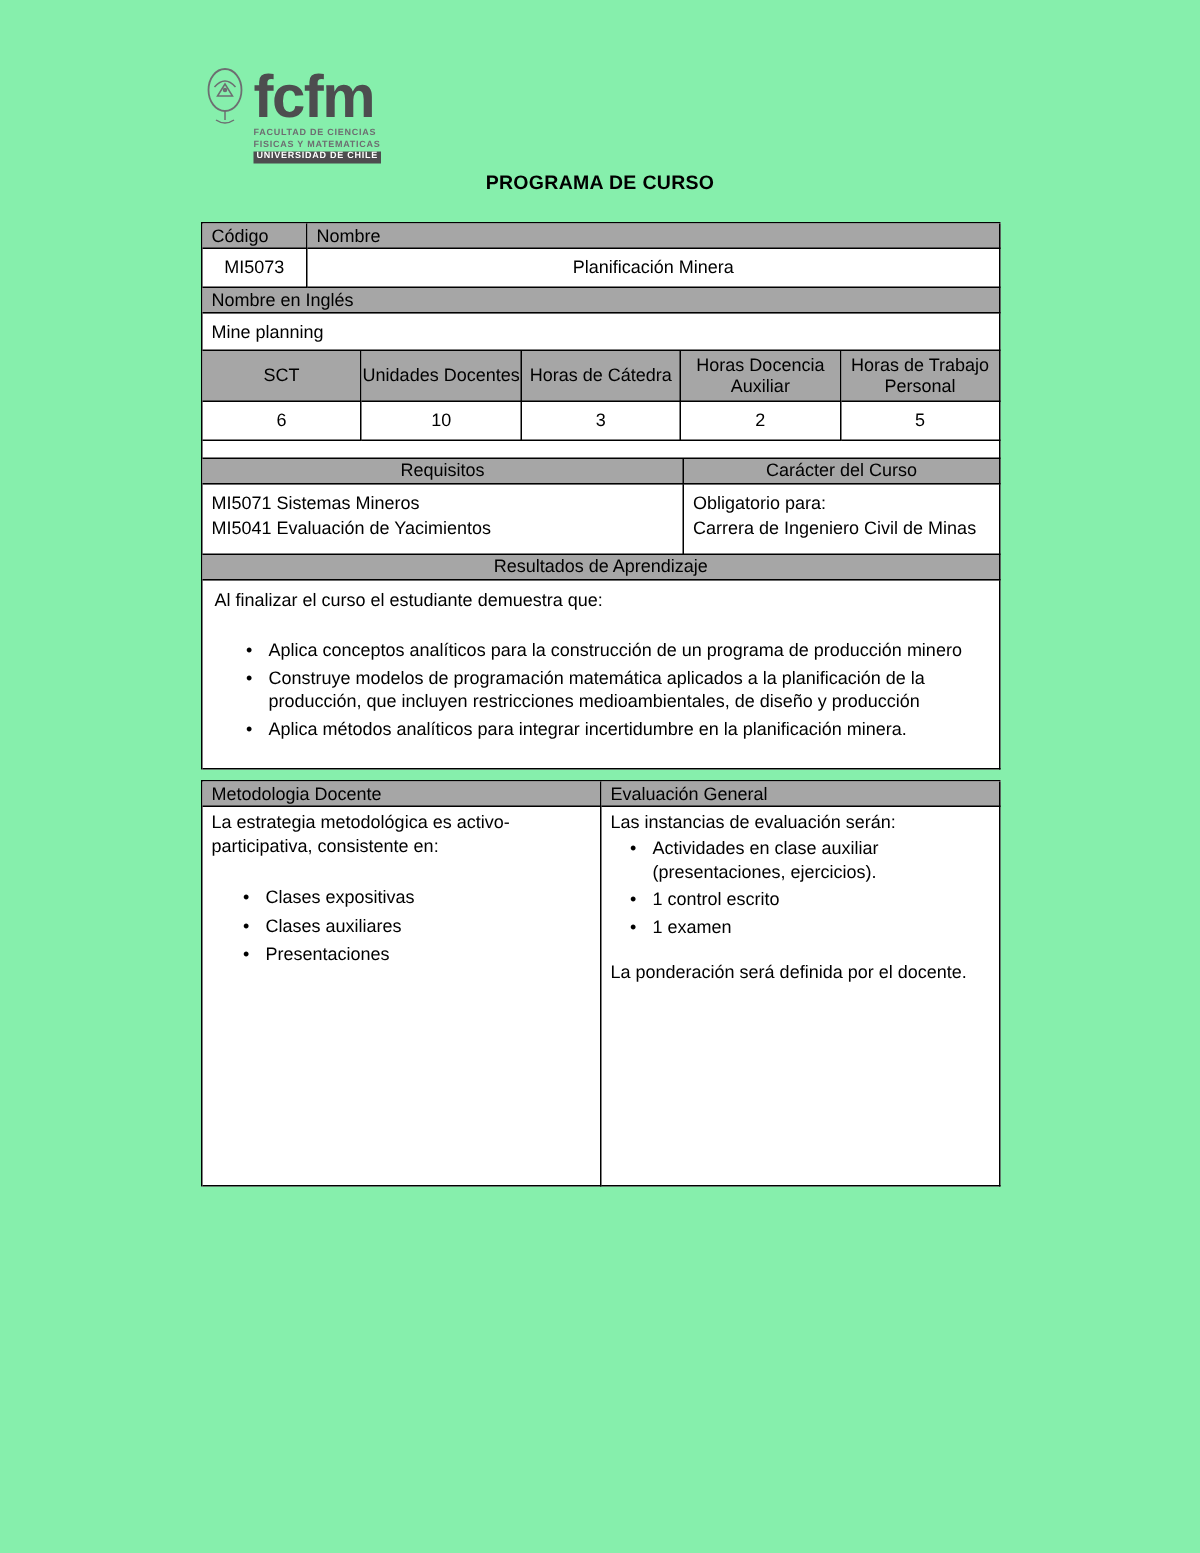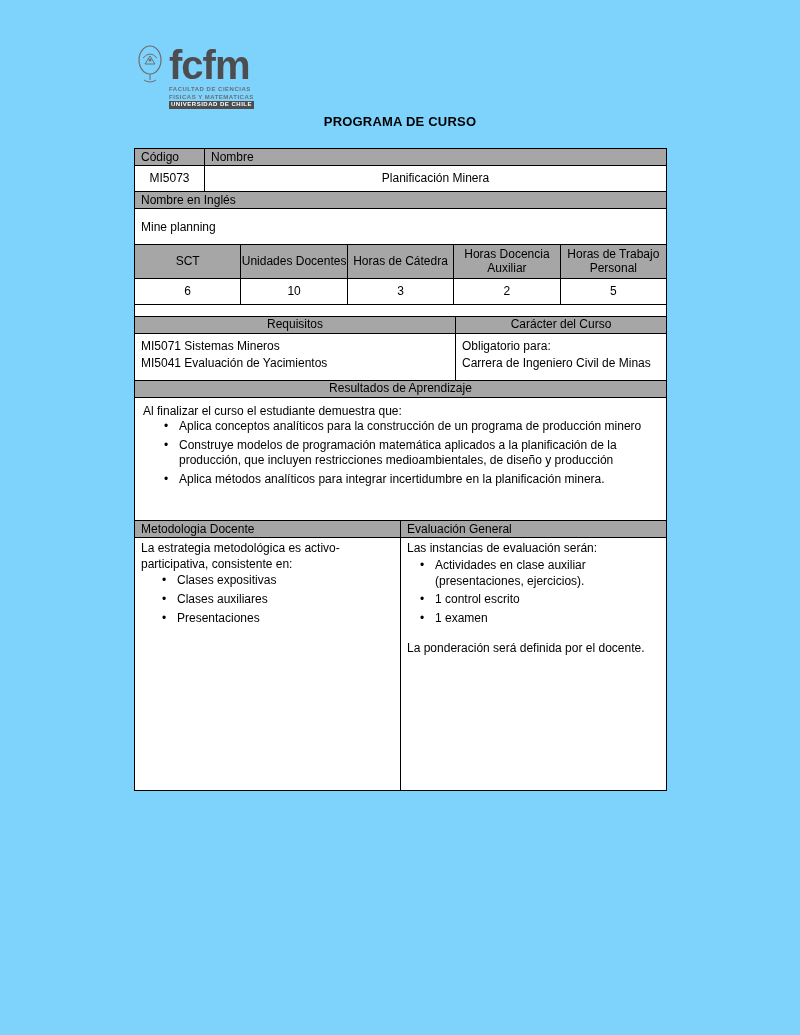--- a/index.html
+++ b/index.html
@@ -1,18 +1,18 @@
 <!DOCTYPE html>
 <html><head>
 <meta charset="utf-8">
 <style>
   * { margin:0; padding:0; box-sizing:border-box; }
   html,body { background:#ffffff; }
   .page {
-    position:relative; width:800px; height:1035px; background:#7dd3fc;
+    position:relative; width:800px; height:1035px; background:#86efac;
     font-family:"Liberation Sans", sans-serif; color:#000; overflow:hidden;
   }
 
   
   .logo { position:absolute; left:136px; top:44px; display:flex; align-items:flex-start; }
   .seal { width:28px; height:44px; margin-right:5px; }
   .brandblock { display:flex; flex-direction:column; }
   .brand { font-size:40px; font-weight:bold; color:#4d4d4f; line-height:1.05; letter-spacing:-1px; }
   .logosub { font-size:6px; color:#6d6e71; letter-spacing:0.5px; line-height:1.25; font-weight:bold; white-space:nowrap; }
   .logosub.dark { background:#4d4d4f; color:#fff; padding:0 2px; align-self:flex-start; }
@@ -25,27 +25,27 @@
   .tbl { position:absolute; border-left:1px solid #000; border-top:1px solid #000; background:#fff; }
   .row { display:flex; width:100%; }
   .cell { border-right:1px solid #000; border-bottom:1px solid #000; font-size:12px; overflow:hidden; }
   .gray { background:#a6a6a6; }
   .cc { display:flex; align-items:center; justify-content:center; text-align:center; line-height:1.15; }
   .cl { display:flex; align-items:center; padding-left:6px; }
   .flex1 { flex:1; }
 
   
   .t1 { left:134px; top:148px; width:533px; }
-  .h17 { height:17px; } .h26 { height:26px; } .h18 { height:36px; }
+  .h17 { height:17px; } .h26 { height:26px; } .h18 { height:25px; }
   .h34 { height:34px; } .h12 { height:12px; } .h47 { height:47px; } .h126 { height:126px; }
   .w70 { width:70px; } .w321 { width:321px; }
   .pad-lines { padding:4px 6px; font-size:12px; line-height:1.4; }
   .block-cell { display:block; padding:6px 8px; }
 
-  .blist { list-style:none; margin-top:1px; margin-left:18px; }
+  .blist { list-style:none; margin-top:19px; margin-left:18px; }
   .blist li { position:relative; padding-left:18px; margin-bottom:3px; line-height:1.3; font-size:12px; }
   .blist li::before { content:"\2022"; position:absolute; left:3px; top:0; }
 
   
   .t2 { left:134px; top:520px; width:533px; }
   .w266 { width:266px; }
   .h253 { height:253px; }
   .body-cell { display:block; padding:2px 6px; font-size:12px; line-height:1.35; }
   .note { margin-top:13px; }
 </style>

